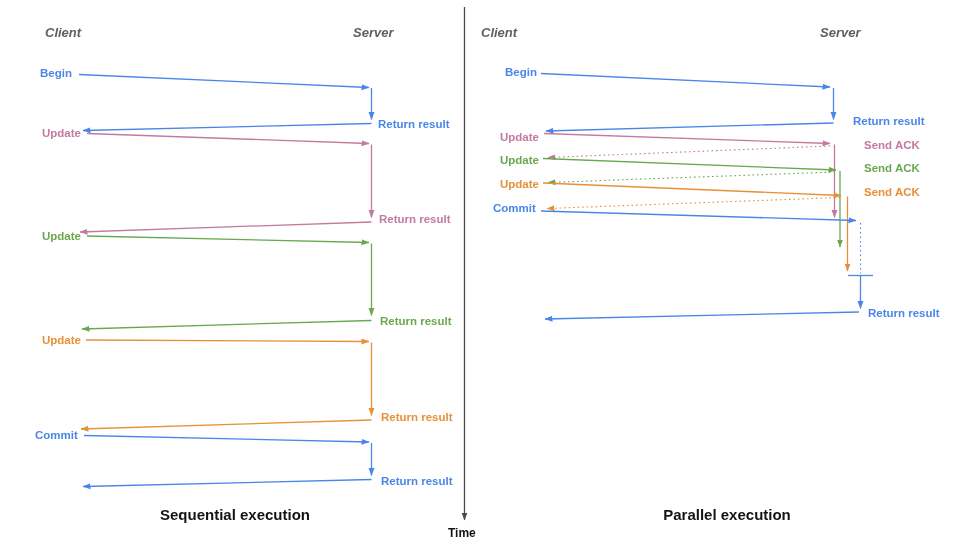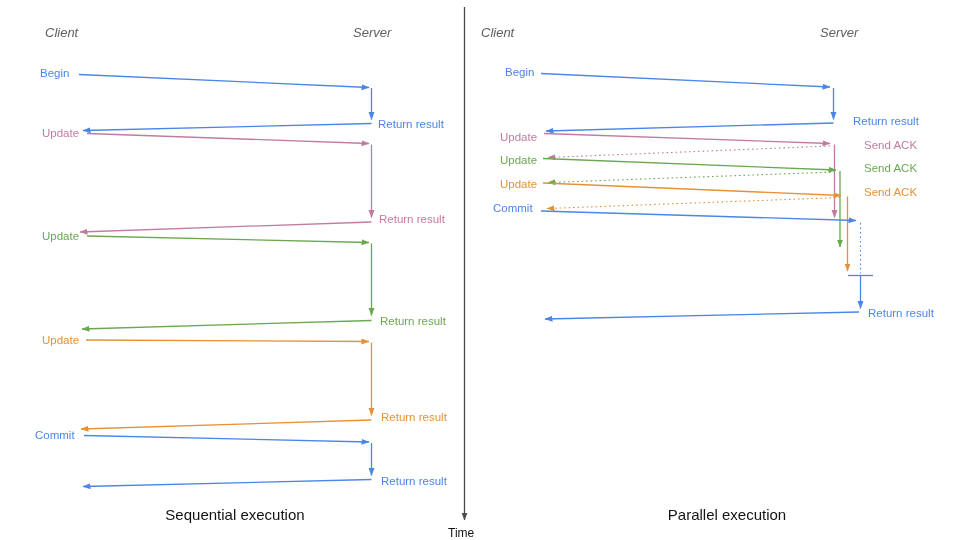--- a/index.html
+++ b/index.html
@@ -1,17 +1,17 @@
 <!DOCTYPE html>
 <html><head>
 <meta charset="utf-8">
 <style>
   html,body{margin:0;padding:0;background:#ffffff;}
   .canvas{position:relative;width:960px;height:540px;background:#ffffff;overflow:hidden;
-          font-family:"Liberation Sans",sans-serif;}
+          font-family:"Liberation Sans",sans-serif;font-weight:bold;}
   svg{display:block;}
   text{font-family:"Liberation Sans",sans-serif;}
   text.msg{font-size:11.5px;}
   text.header{font-size:13px;font-style:italic;fill:#5f5f5f;}
   text.caption{font-size:15px;fill:#141414;}
   text.time{font-size:12px;fill:#141414;}
   line.solid{stroke-width:1.3;fill:none;}
   line.dashed{stroke-width:1.1;fill:none;stroke-dasharray:1.6 2.9;}
 </style>
 </head>

